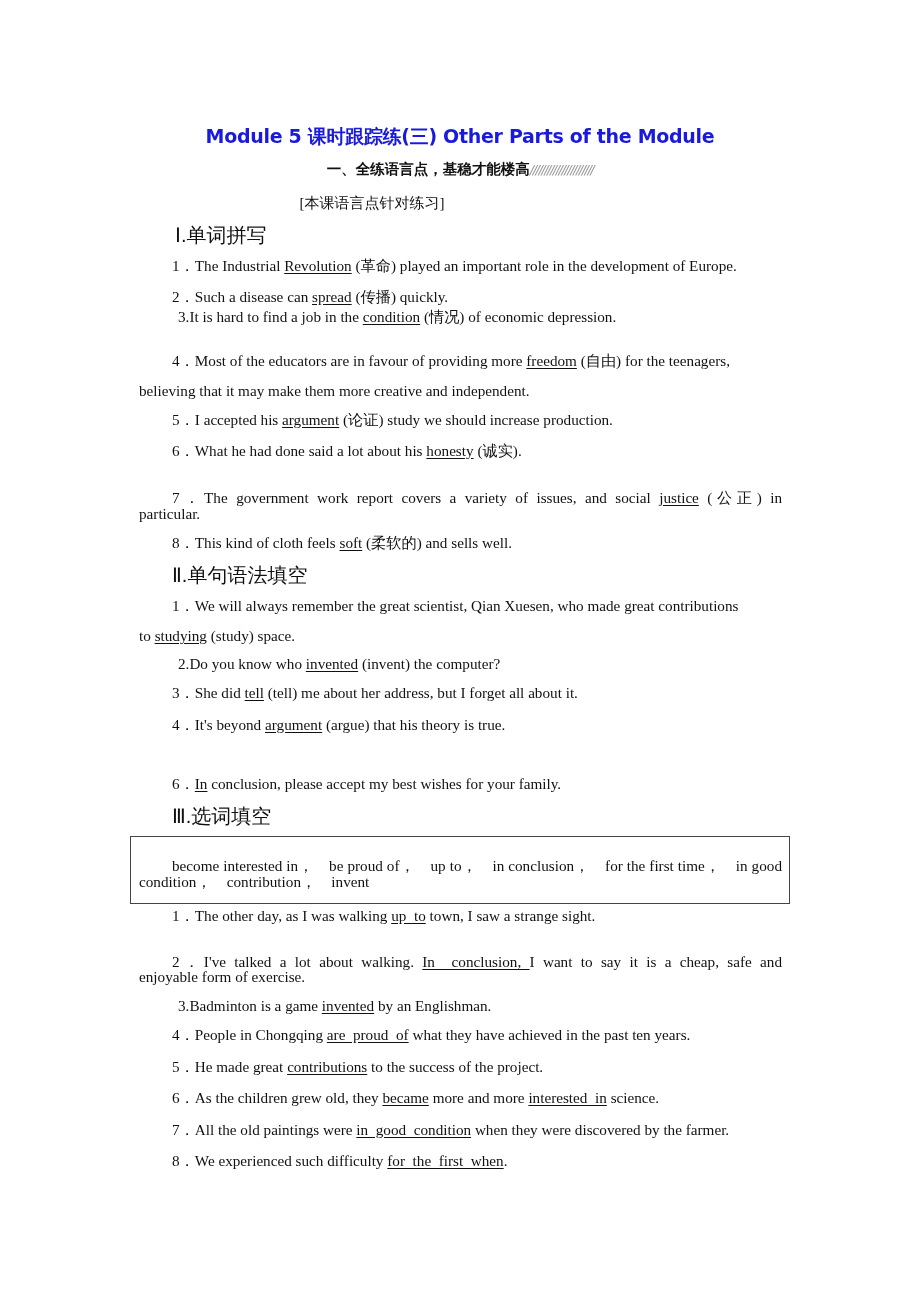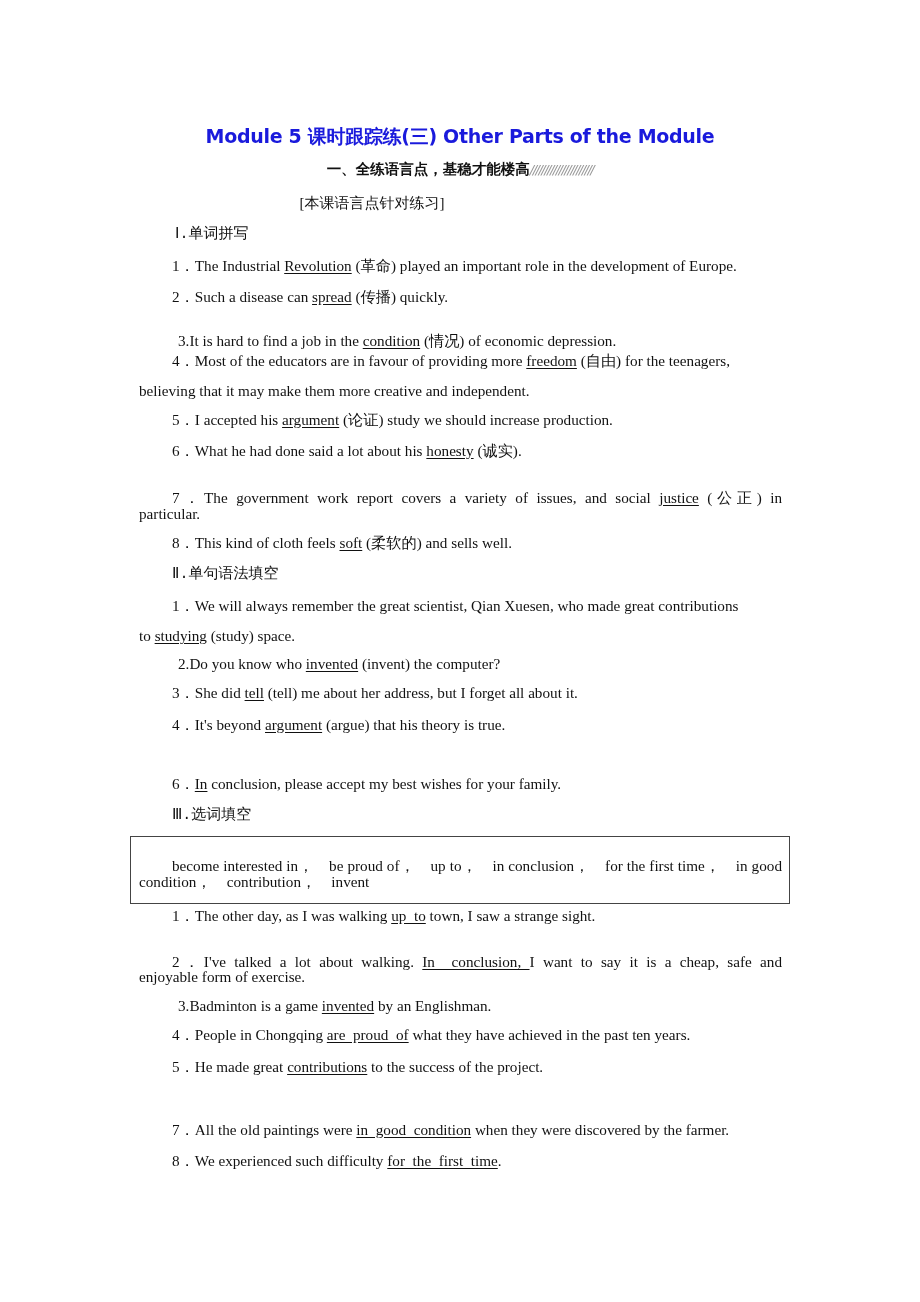--- a/index.html
+++ b/index.html
@@ -7,40 +7,40 @@
          font-family:"Liberation Serif", "DejaVu Serif", serif; color:#111; }
   .page { position:absolute; left:0; top:0; width:920px; height:1302px; }
   .title { position:absolute; left:0; width:920px; top:124px; text-align:center;
            font-family:"DejaVu Sans", "Liberation Sans", sans-serif; font-weight:bold;
            font-size:19px; color:#1a1adc; letter-spacing:-0.3px; }
   .subtitle { position:absolute; left:0; width:920px; top:160px; text-align:center;
               font-family:"DejaVu Sans", sans-serif; font-size:14.5px; font-weight:bold; color:#111; }
   .subtitle .hatch { font-weight:normal; color:#999; font-style:italic; letter-spacing:-1.5px; font-size:13px; }
   .note { position:absolute; left:0; width:744px; top:194px; text-align:center; font-size:15px; }
   .line { position:absolute; font-size:15.2px; white-space:nowrap; line-height:18px; }
-  .sec { font-family:Liberation Mono, monospace; font-size:15px; }
+  .sec { font-family:Liberation Sans, sans-serif; font-size:20px; }
   .just { width:642px; text-align:justify; text-align-last:justify; white-space:normal;margin-top:15px; }
   u { text-decoration:underline; text-underline-offset:2px; }
   .box { position:absolute; left:130px; top:836px; width:658px; height:66px; border:1px solid #444; }
 </style>
 </head>
 <body>
 
 <div class="page">
   <div class="title">Module 5 课时跟踪练(三) Other Parts of the Module</div>
   <div class="subtitle">
     <span>一、全练语言点，基稳才能楼高</span><span class="hatch">//////////////////////</span>
   </div>
   <div class="note">[本课语言点针对练习]</div>
 
   <div class="line sec" style="left:175px;top:226px">Ⅰ.单词拼写</div>
 
   <div class="line" style="left:172px;top:257px"><span>1．</span><span>The Industrial </span><u>Revolution</u><span> (革命) played an important role in the development of Europe.</span></div>
   <div class="line" style="left:172px;top:288px"><span>2．</span><span>Such a disease can </span><u>spread</u><span> (传播) quickly.</span></div>
-  <div class="line" style="left:178px;top:332px"><span>3.</span><span>It is hard to find a job in the </span><u>condition</u><span> (情况) of economic depression.</span></div>
+  <div class="line" style="left:178px;top:308px"><span>3.</span><span>It is hard to find a job in the </span><u>condition</u><span> (情况) of economic depression.</span></div>
   <div class="line" style="left:172px;top:352px"><span>4．</span><span>Most of the educators are in favour of providing more </span><u>freedom</u><span> (自由) for the teenagers,</span></div>
   <div class="line" style="left:139px;top:382px">believing that it may make them more creative and independent.</div>
   <div class="line" style="left:172px;top:411px"><span>5．</span><span>I accepted his </span><u>argument</u><span> (论证) study we should increase production.</span></div>
   <div class="line" style="left:172px;top:442px"><span>6．</span><span>What he had done said a lot about his </span><u>honesty</u><span> (诚实).</span></div>
   <div class="line just" style="left:172px;top:474px;width:610px"><span>7．</span><span>The government work report covers a variety of issues, and social </span><u>justice</u><span> (公正) in</span></div>
   <div class="line" style="left:139px;top:505px">particular.</div>
   <div class="line" style="left:172px;top:534px"><span>8．</span><span>This kind of cloth feels </span><u>soft</u><span> (柔软的) and sells well.</span></div>
 
   <div class="line sec" style="left:172px;top:566px">Ⅱ.单句语法填空</div>
   <div class="line" style="left:172px;top:597px"><span>1．</span><span>We will always remember the great scientist, Qian Xuesen, who made great contributions</span></div>
@@ -54,15 +54,16 @@
   <div class="box"></div>
   <div class="line just" style="left:172px;top:842px;width:610px">become interested in，　be proud of，　up to，　in conclusion，　for the first time，　in good</div>
   <div class="line" style="left:139px;top:873px">condition，　contribution，　invent</div>
 
   <div class="line" style="left:172px;top:907px"><span>1．</span><span>The other day, as I was walking </span><u style="white-space:pre">up  to</u><span> town, I saw a strange sight.</span></div>
   <div class="line just" style="left:172px;top:938px;width:610px"><span>2．</span><span>I've talked a lot about walking. </span><u style="white-space:pre">In  conclusion, </u><span>I want to say it is a cheap, safe and</span></div>
   <div class="line" style="left:139px;top:968px">enjoyable form of exercise.</div>
   <div class="line" style="left:178px;top:997px"><span>3.</span><span>Badminton is a game </span><u>invented</u><span> by an Englishman.</span></div>
   <div class="line" style="left:172px;top:1026px"><span>4．</span><span>People in Chongqing </span><u style="white-space:pre">are  proud  of</u><span> what they have achieved in the past ten years.</span></div>
   <div class="line" style="left:172px;top:1058px"><span>5．</span><span>He made great </span><u>contributions</u><span> to the success of the project.</span></div>
+  <div class="line" style="left:172px;top:1089px"><span>6．</span><span>As the children grew old, they </span><u>became</u><span> more and more </span><u style="white-space:pre">interested  in</u><span> science.</span></div>
   <div class="line" style="left:172px;top:1121px"><span>7．</span><span>All the old paintings were </span><u style="white-space:pre">in  good  condition</u><span> when they were discovered by the farmer.</span></div>
-  <div class="line" style="left:172px;top:1152px"><span>8．</span><span>We experienced such difficulty </span><u style="white-space:pre">for  the  first  time</u><span>.</span></div>
+  <div class="line" style="left:172px;top:1152px"><span>8．</span><span>We experienced such difficulty </span><u style="white-space:pre">for  the  first  when</u><span>.</span></div>
 </div>
 
 </body></html>

